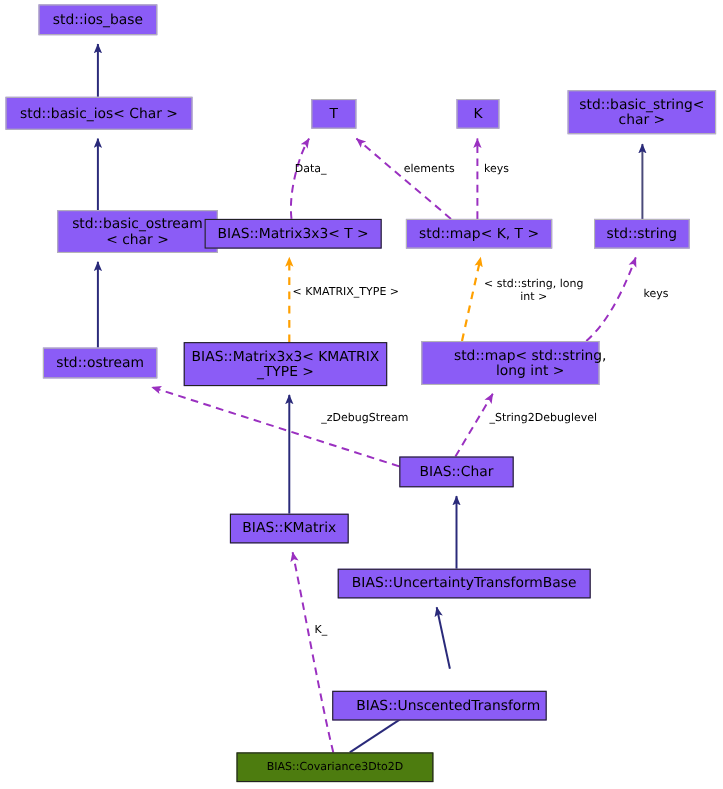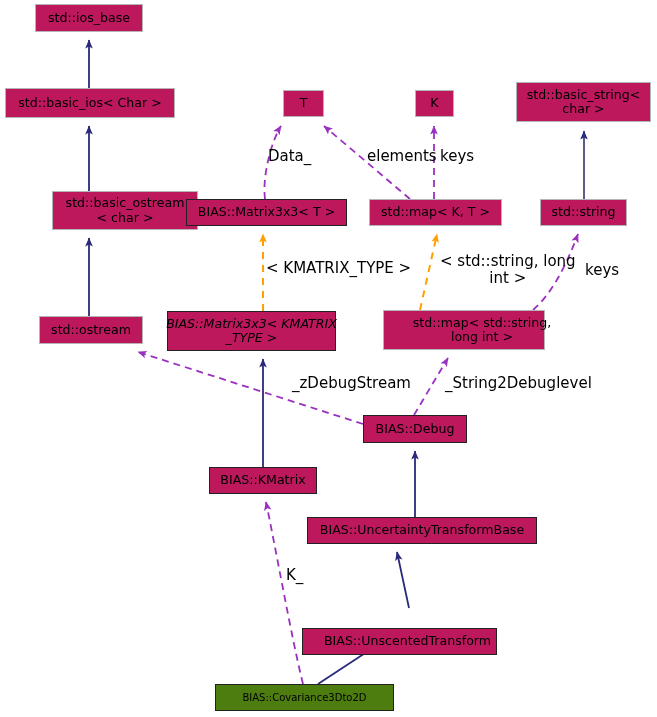--- a/index.html
+++ b/index.html
@@ -24,41 +24,41 @@
   }
   .node {
     position: absolute;
     box-sizing: border-box;
     display: flex;
     align-items: center;
     justify-content: center;
     text-align: center;
     line-height: 1.15;
     color: #000000;
-    background: #be185d;
+    background: #8b5cf6;
     white-space: pre;
     z-index: 2;
   }
   .node.ext {
     border: 1px solid #b5b5b5;
     font-size: 12.6px;
   }
   .node.intern {
     border: 1.6px solid #222222;
     font-size: 12.6px;
   }
   .node.current {
     border: 1.6px solid #222222;
     background: #4d7c0f;
     font-size: 10px;
   }
   .edge-label {
     position: absolute;
     color: #000000;
-    font-size: 15px;
+    font-size: 10px;
     line-height: 1.15;
     white-space: pre;
     text-align: center;
     z-index: 3;
     background: transparent;
   }
 </style>
 </head>
 <body>
 
@@ -151,25 +151,25 @@
   <div class="node ext" style="left:16px;  top:191px; width:146px; height:39px;margin-left:36px;">std::basic_ostream
 &lt; char &gt;</div>
   <div class="node ext" style="left:39px;  top:316px; width:104px; height:28px;text-align:center;">std::ostream</div>
   <div class="node ext" style="left:283px; top:90px;  width:41px;  height:27px;">T</div>
   <div class="node ext" style="left:415px; top:90px;  width:39px;  height:27px;">K</div>
   <div class="node ext" style="left:516px; top:82px;  width:135px; height:40px;">std::basic_string&lt;
 char &gt;</div>
   <div class="node intern" style="left:186px; top:199px; width:161px; height:27px;">BIAS::Matrix3x3&lt; T &gt;</div>
   <div class="node ext" style="left:369px; top:199px; width:133px; height:27px;">std::map&lt; K, T &gt;</div>
   <div class="node ext" style="left:540px; top:199px; width:87px;  height:27px;">std::string</div>
-  <div class="node intern" style="left:167px; top:311px; width:169px; height:40px;font-style:italic;">BIAS::Matrix3x3&lt; KMATRIX
+  <div class="node intern" style="left:167px; top:311px; width:185px; height:40px;">BIAS::Matrix3x3&lt; KMATRIX
 _TYPE &gt;</div>
   <div class="node ext" style="left:383px; top:310px; width:162px; height:40px;padding-left:36px;">std::map&lt; std::string,
 long int &gt;</div>
-  <div class="node intern" style="left:363px; top:415px; width:104px; height:28px;">BIAS::Debug</div>
+  <div class="node intern" style="left:363px; top:415px; width:104px; height:28px;">BIAS::Char</div>
   <div class="node intern" style="left:209px; top:467px; width:108px; height:27px;">BIAS::KMatrix</div>
   <div class="node intern" style="left:307px; top:517px; width:230px; height:27px;">BIAS::UncertaintyTransformBase</div>
   <div class="node intern" style="left:302px; top:628px; width:195px; height:27px;padding-left:16px;">BIAS::UnscentedTransform</div>
   <div class="node current" style="left:215px; top:684px; width:179px; height:27px;">BIAS::Covariance3Dto2D</div>
 
   <div class="edge-label" style="left:268px; top:148px;">Data_</div>
   <div class="edge-label" style="left:367px; top:148px;">elements</div>
   <div class="edge-label" style="left:440px; top:148px;">keys</div>
   <div class="edge-label" style="left:266px; top:260px;">&lt; KMATRIX_TYPE &gt;</div>
   <div class="edge-label" style="left:440px; top:253px;">&lt; std::string, long

